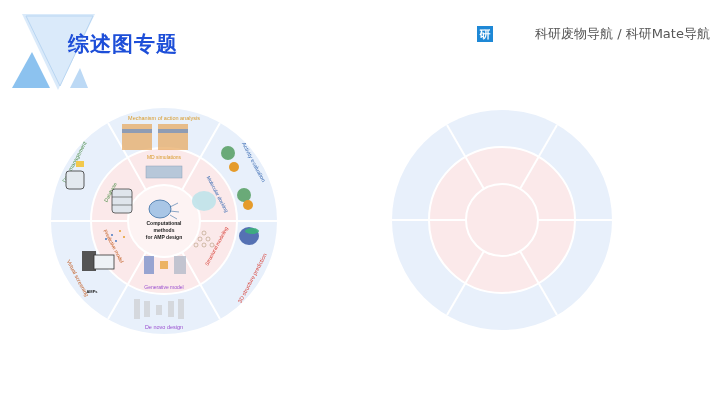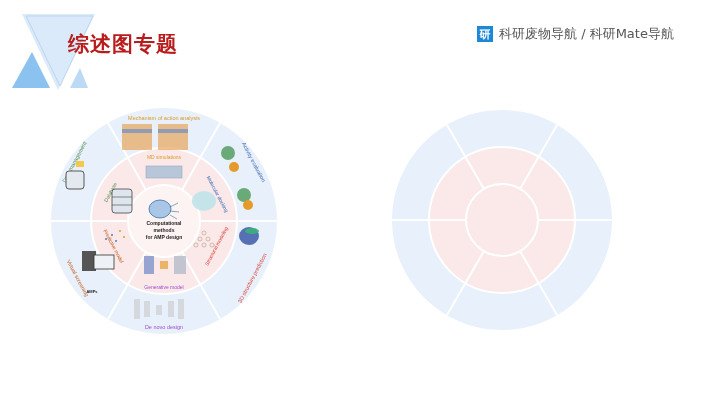--- a/index.html
+++ b/index.html
@@ -1,21 +1,21 @@
 <!DOCTYPE html>
 <html><head>
 <meta charset="utf-8">
 <style>
   html,body{margin:0;padding:0;}
   body{width:720px;height:405px;background:#ffffff;position:relative;overflow:hidden;font-family:"DejaVu Sans",sans-serif;}
   .deco{position:absolute;left:0;top:0;width:110px;height:95px;}
-  .title{position:absolute;left:68px;top:30px;font-size:21px;font-weight:bold;color:#b91c1c;letter-spacing:1px;font-family:"DejaVu Sans",sans-serif;}
+  .title{position:absolute;left:68px;top:30px;font-size:21px;font-weight:bold;color:#1d4ed8;letter-spacing:1px;font-family:"DejaVu Sans",sans-serif;}
   .brand{position:absolute;left:477px;top:25px;display:flex;align-items:center;gap:6px;}
   .brand-logo{width:16px;height:16px;background:#1e88d6;color:#fff;font-size:11px;font-weight:bold;display:flex;align-items:center;justify-content:center;}
-  .brand-text{font-size:13px;color:#555;font-family:"DejaVu Sans",sans-serif;}
+  .brand-text{font-size:13px;color:#555;font-family:"DejaVu Sans",sans-serif;margin-left:36px;}
   .wheel{position:absolute;}
   svg text{font-family:"Liberation Sans",sans-serif;}
 </style>
 </head>
 <body>
 
 <svg class="deco" viewBox="0 0 110 95">
   <polygon points="22,14 95,14 58,90" fill="#d6e8fa" opacity="0.9"></polygon>
   <polygon points="26,16 93,16 60,86" fill="none" stroke="#b9d6f2" stroke-width="1"></polygon>
   <polygon points="12,88 32,52 50,88" fill="#8cc2ef"></polygon>

